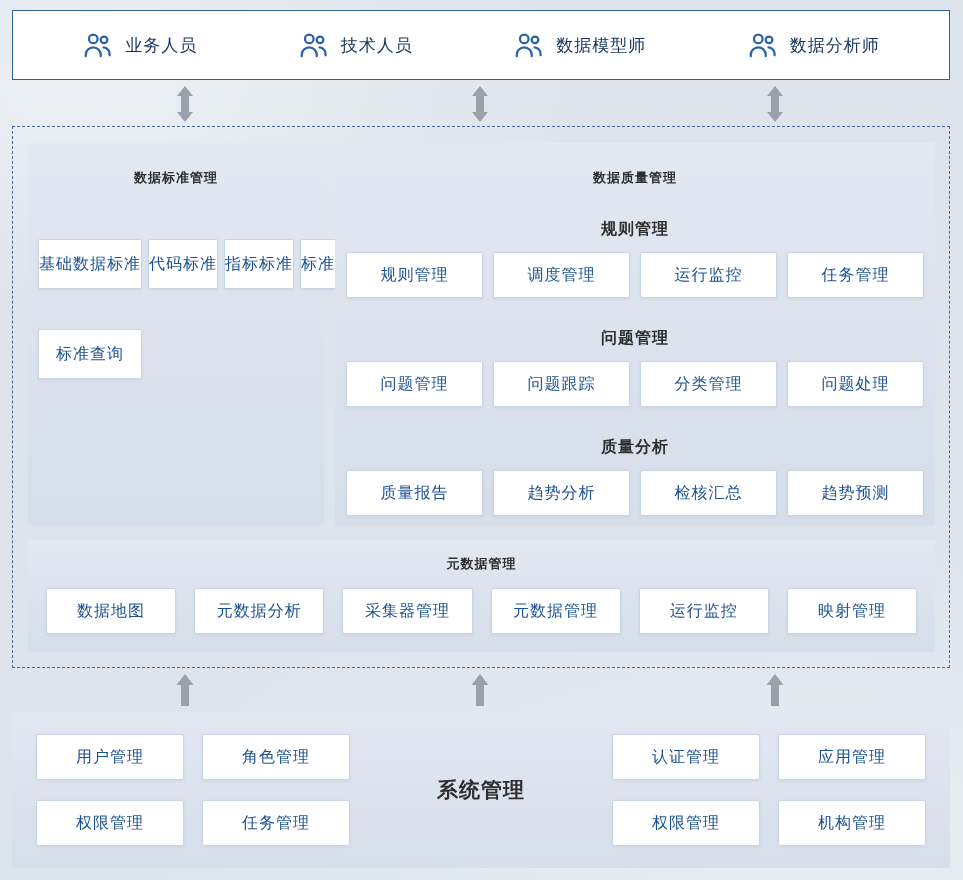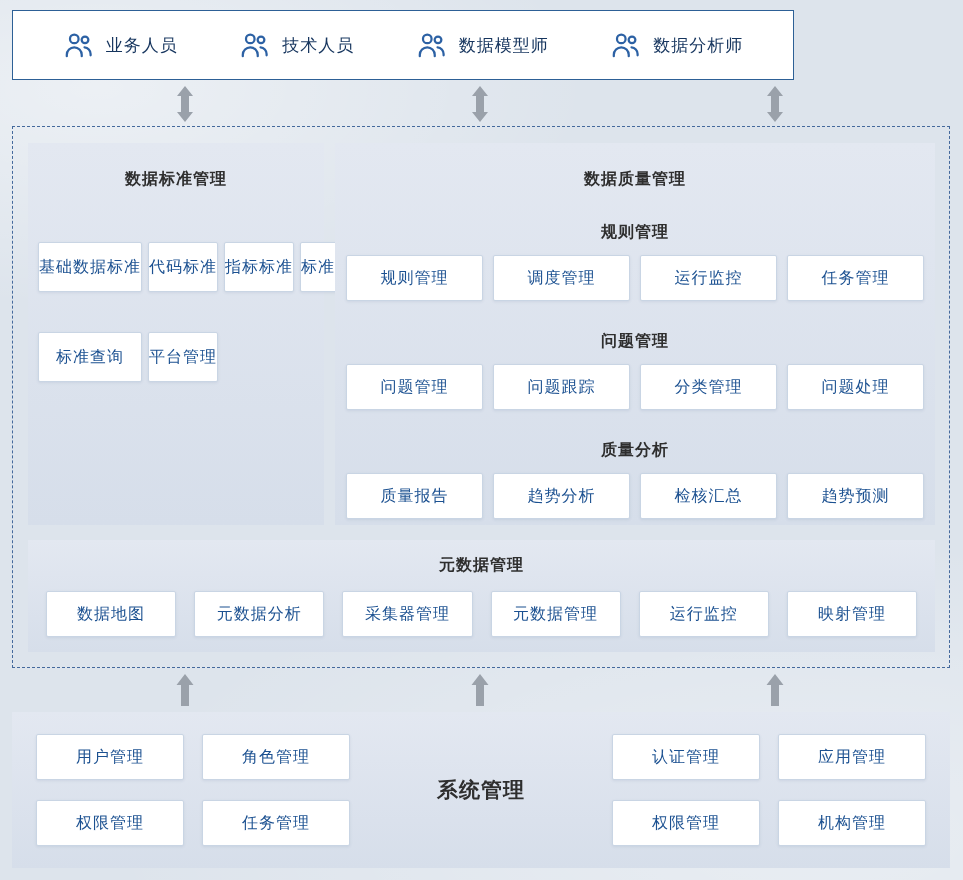--- a/index.html
+++ b/index.html
@@ -18,21 +18,21 @@
   .stage::after{
     content:"";position:absolute;inset:0;pointer-events:none;
     background:
       radial-gradient(1200px 500px at 85% 95%, rgba(255,255,255,0.35), rgba(255,255,255,0) 60%),
       radial-gradient(900px 400px at 10% 10%, rgba(255,255,255,0.45), rgba(255,255,255,0) 55%);
   }
   .layer{position:absolute;z-index:2;}
 
   
   .roles-bar{
-    left:12px;top:10px;width:782px;height:70px;
+    left:12px;top:10px;width:938px;height:70px;
     background:#ffffff;border:1px solid #2d6096;
     box-sizing:border-box;
     display:flex;align-items:center;justify-content:space-around;
     padding:0 19px;
   }
   .role{
     display:flex;align-items:center;gap:13px;
     font-size:17px;color:#16355e;font-weight:500;letter-spacing:1px;
   }
   .role svg{display:block;}
@@ -46,21 +46,21 @@
     left:12px;top:126px;width:938px;height:542px;
     border:1.5px dashed #44699c;box-sizing:border-box;
     z-index:1;
   }
 
   .panel{
     background:linear-gradient(180deg,#e3e8f1 0%,#d6deea 100%);
     box-sizing:border-box;
   }
   .panel-title{
-    text-align:center;font-size:16px;font-weight:bold;color:#2e2e2e;
+    text-align:center;font-size:13px;font-weight:bold;color:#2e2e2e;
     letter-spacing:1px;
   }
   .group-title{
     text-align:center;font-size:16px;font-weight:bold;color:#2e2e2e;
     letter-spacing:1px;
   }
   .btn{
     background:#ffffff;
     border:1px solid #c9d5e4;border-radius:2px;
     color:#1c5191;font-size:16px;letter-spacing:1px;
@@ -189,21 +189,20 @@
   <div class="layer dashed-box"></div>
 
   <div class="layer panel std-panel">
     <div class="panel-title">数据标准管理</div>
     <div class="std-grid">
       <div class="btn">基础数据标准</div>
       <div class="btn">代码标准</div>
       <div class="btn">指标标准</div>
       <div class="btn">标准版本管理</div>
       <div class="btn">标准查询</div>
-      <div class="btn">平台管理</div>
     </div>
   </div>
 
   <div class="layer panel qlt-panel">
     <div class="panel-title">数据质量管理</div>
 
     <div class="group-title first">规则管理</div>
     <div class="row4">
       <div class="btn">规则管理</div>
       <div class="btn">调度管理</div>

